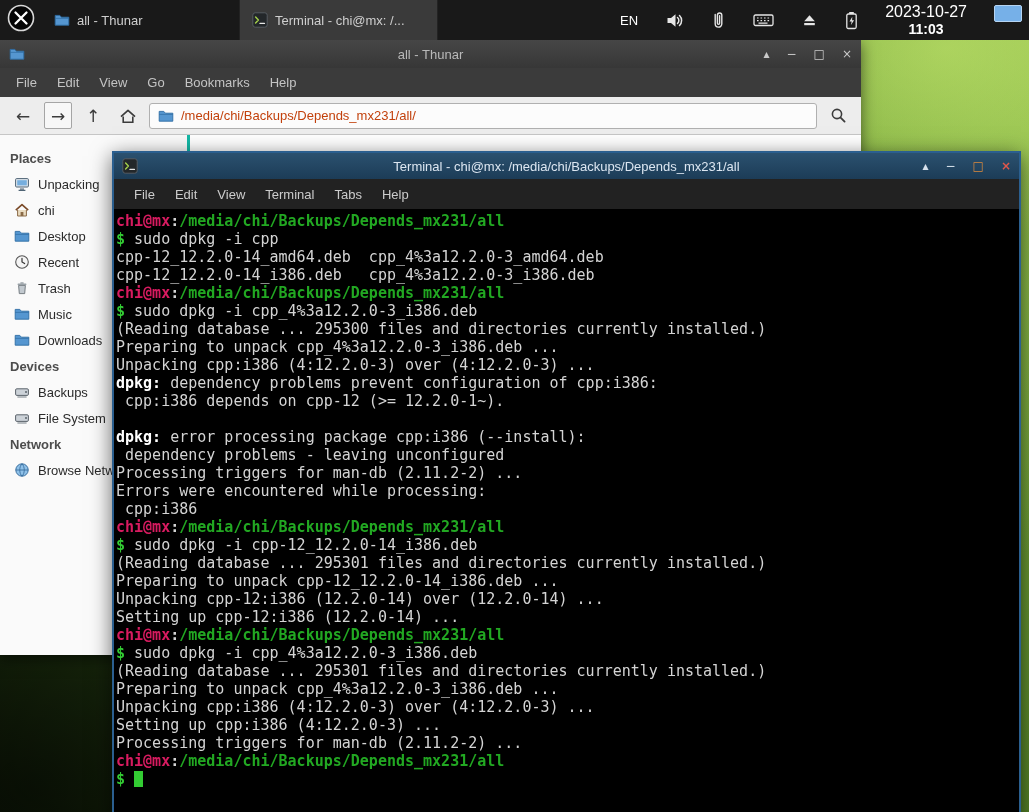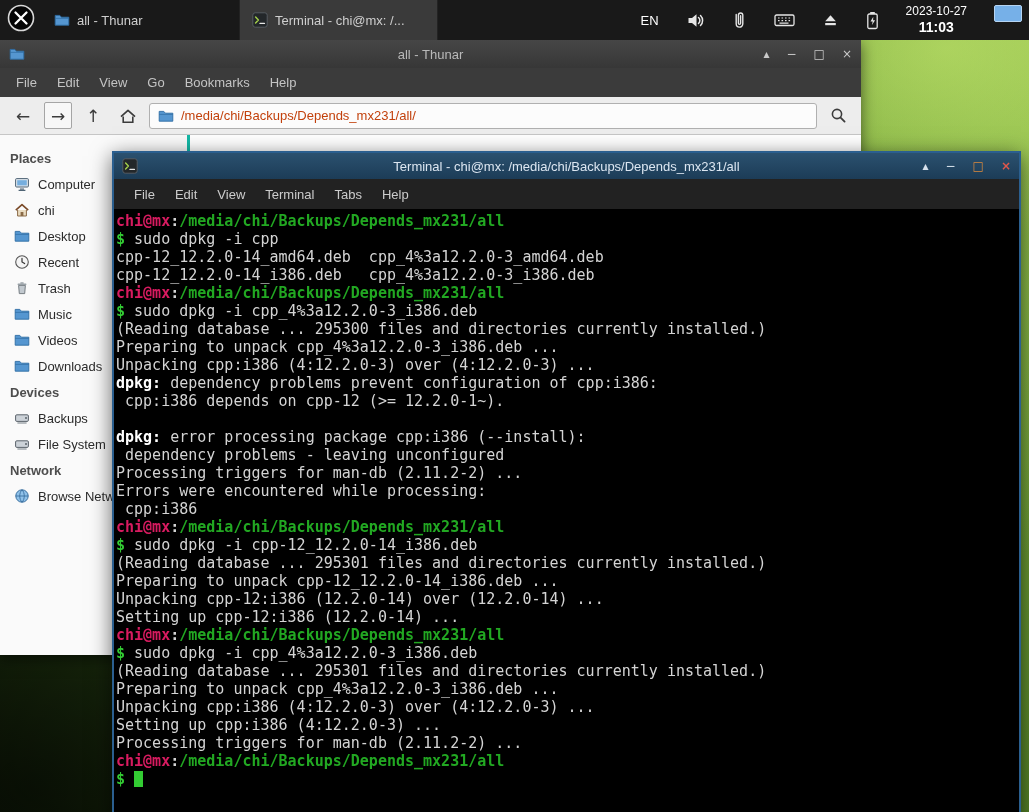--- a/index.html
+++ b/index.html
@@ -31,21 +31,21 @@
     display:flex; align-items:center; gap:7px; padding:0 12px; width:198px;
     color:#cfcfcf; font-size:13px; border-right:1px solid #232323;
   }
   .task-btn.active { background:#3a3a3a; }
   .task-icon { display:flex; flex:none; }
   .task-label { white-space:nowrap; overflow:hidden; }
   .panel-right { display:flex; align-items:center; gap:27px; padding-right:7px; }
   .kb-layout { color:#ffffff; font-size:13px; }
   .tray { display:flex; align-items:center; }
   .clock { color:#ffffff; text-align:center; line-height:1.2; }
-  .clock .date { font-size:12px; }
+  .clock .date { font-size:16px; }
   .clock .time { font-size:14px; font-weight:bold; }
   .blue-widget {
     width:28px; height:17px; align-self:flex-start; margin-top:5px;
     background:#76b0e8; border:1px solid #b5d4f2; border-radius:2px;
   }
 
   
   .thunar {
     position:absolute; left:0; top:40px; width:861px; height:615px; z-index:10;
     background:#ffffff; box-shadow:0 3px 14px rgba(0,0,0,.55);
@@ -244,21 +244,21 @@
     <div class="t-sidebar">
         <div class="side-header">Places</div>
         <div class="side-item">
           <span class="side-icon">
             <svg width="16" height="16" viewBox="0 0 16 16">
               <rect x="1.6" y="2.6" width="12.8" height="8.4" rx="1" fill="#dfe7ee" stroke="#4e6374" stroke-width="1"></rect>
               <rect x="3.2" y="4.2" width="9.6" height="5.2" fill="#76aede"></rect>
               <path d="M6 13h4M4.6 14.4h6.8" stroke="#4e6374" stroke-width="1.2"></path>
             </svg>
           </span>
-          <span class="side-label">Computer</span>
+          <span class="side-label">Unpacking</span>
         </div>
         <div class="side-item">
           <span class="side-icon">
             <svg width="16" height="16" viewBox="0 0 16 16">
               <path d="M1.8 8.2L8 2.6l6.2 5.6" stroke="#7a4a28" stroke-width="1.6" fill="none" stroke-linejoin="round"></path>
               <path d="M3.6 8v6h8.8V8" fill="#e9dbc0" stroke="#8a6a46" stroke-width="1"></path>
               <rect x="6.6" y="10" width="2.8" height="4" fill="#8a6a46"></rect>
             </svg>
           </span>
           <span class="side-label">chi</span>
@@ -292,29 +292,20 @@
           <span class="side-label">Trash</span>
         </div>
         <div class="side-item">
           <span class="side-icon">
             <svg width="16" height="16" viewBox="0 0 16 16">
               <path d="M1.2 13.2V3.4h4.6l1.6 1.8h7.4v8z" fill="#5596d0" stroke="#2e6ca4" stroke-width="0.9"></path>
               <path d="M1.2 6.4h13.6" stroke="#2e6ca4" stroke-width="0.7"></path>
             </svg>
           </span>
           <span class="side-label">Music</span>
-        </div>
-        <div class="side-item">
-          <span class="side-icon">
-            <svg width="16" height="16" viewBox="0 0 16 16">
-              <path d="M1.2 13.2V3.4h4.6l1.6 1.8h7.4v8z" fill="#5596d0" stroke="#2e6ca4" stroke-width="0.9"></path>
-              <path d="M1.2 6.4h13.6" stroke="#2e6ca4" stroke-width="0.7"></path>
-            </svg>
-          </span>
-          <span class="side-label">Videos</span>
         </div>
         <div class="side-item">
           <span class="side-icon">
             <svg width="16" height="16" viewBox="0 0 16 16">
               <path d="M1.2 13.2V3.4h4.6l1.6 1.8h7.4v8z" fill="#5596d0" stroke="#2e6ca4" stroke-width="0.9"></path>
               <path d="M1.2 6.4h13.6" stroke="#2e6ca4" stroke-width="0.7"></path>
             </svg>
           </span>
           <span class="side-label">Downloads</span>
         </div>

